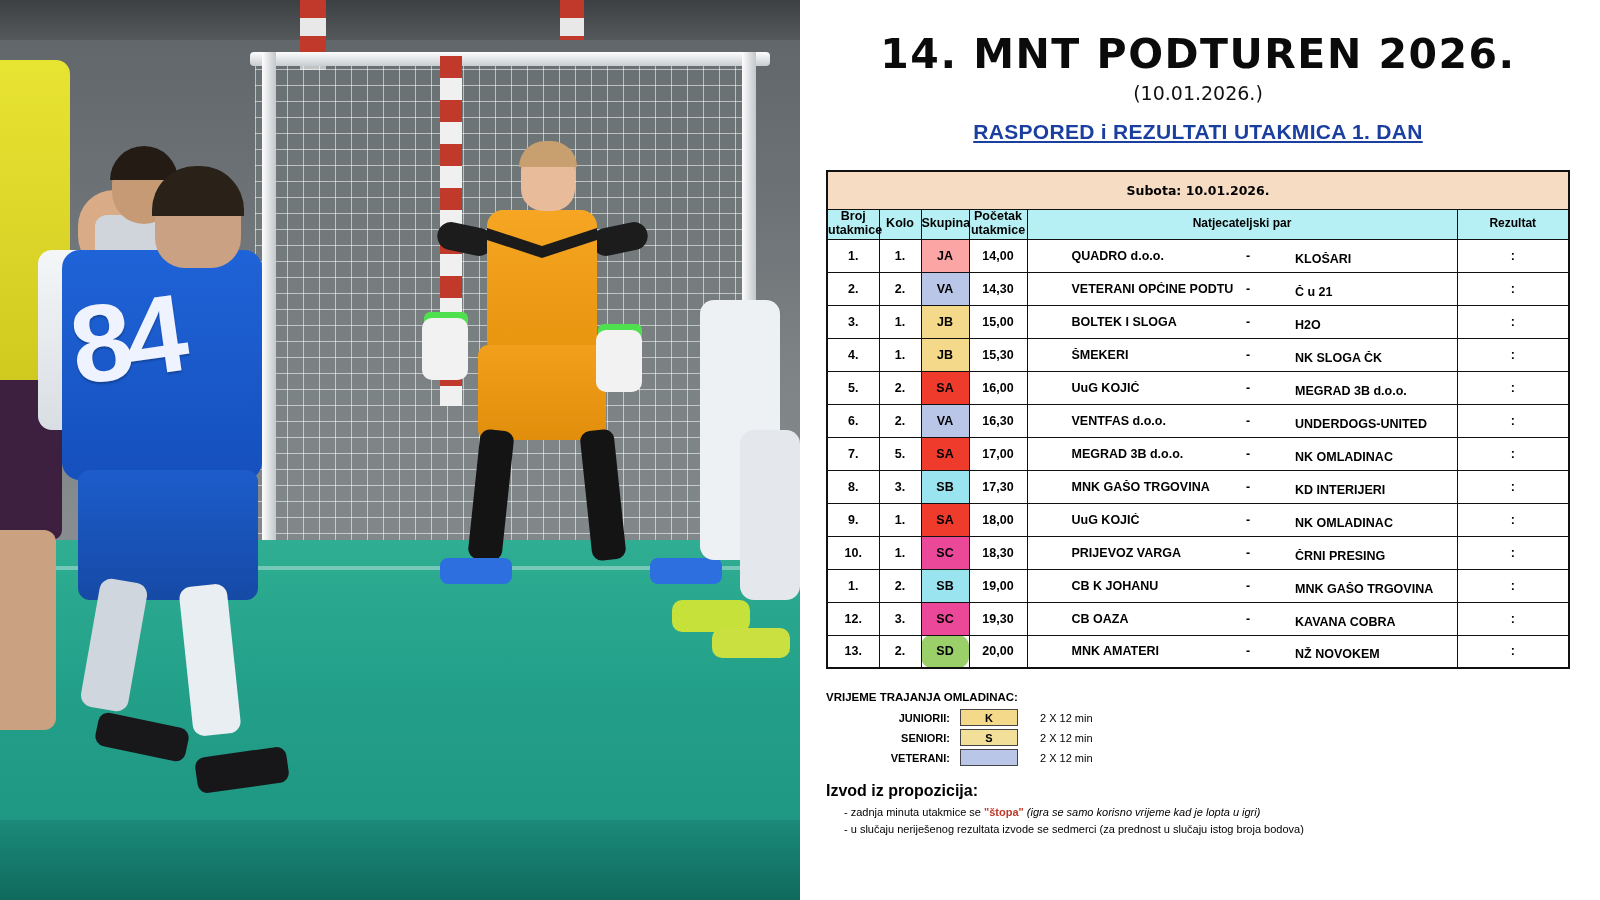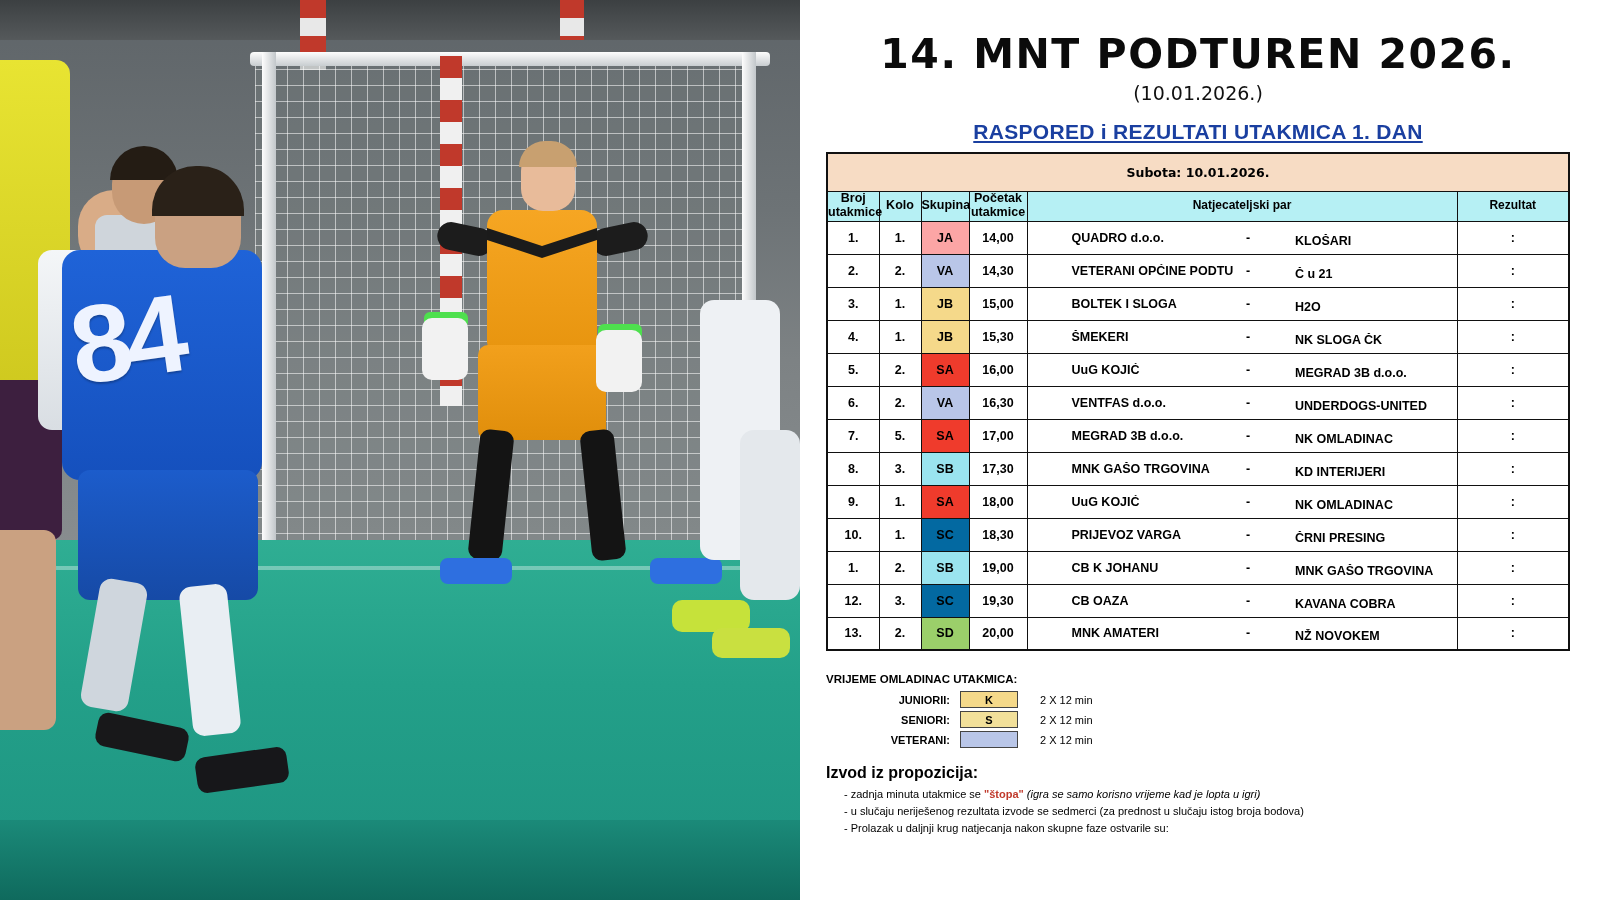--- a/index.html
+++ b/index.html
@@ -161,21 +161,21 @@
     color: #111;
     margin-bottom: 16px;
     font-family: "DejaVu Sans", sans-serif;
   }
   .section-title {
     text-align: center;
     font-size: 21px;
     font-weight: 700;
     color: #1a3fa0;
     text-decoration: underline;
-    margin-bottom: 8px;
+    margin-bottom: 26px;
     letter-spacing: .3px;
   }
   table.sched {
     width: 100%;
     border-collapse: collapse;
     table-layout: fixed;
     border: 2px solid #111;
   }
   table.sched td, table.sched th {
     border: 1px solid #111;
@@ -212,22 +212,22 @@
   .team-a { flex: 1 1 0; text-align:left; padding-left:44px; font-weight:700; font-size:12.5px; white-space:nowrap; overflow:hidden;}
   .dash   { width: 30px; text-align:center; font-weight:700; }
   .team-b { flex: 1 1 0; text-align:left; padding-left:32px; font-weight:700; font-size:12.5px; white-space:nowrap; overflow:hidden;margin-top:6px;}
   .c-res  { text-align:center; font-weight:700; font-size:13px; }
 
   .g-JA { background:#fca5a5; }
   .g-VA { background:#b9c6e8; }
   .g-JB { background:#f5d98a; }
   .g-SA { background:#ef3b2c; }
   .g-SB { background:#9ae4ef; }
-  .g-SC { background:#0369a1; }
-  .g-SD { background:#9bcf6a; }
+  .g-SC { background:#ec4899; }
+  .g-SD { background:#9bcf6a;border-radius:11px; }
 
   .legend-block { margin-top: 22px; }
   .legend-title { font-size: 11.5px; font-weight: 700; color:#000; margin-bottom: 6px;}
   .legend-row { display:flex; align-items:center; margin: 3px 0 3px 34px; font-size: 11px; font-weight:700;}
   .legend-label { width: 100px; text-align:right; padding-right: 10px;}
   .legend-chip { width: 58px; height: 17px; border: 1px solid #444; text-align:center; font-weight:700; font-size:11px; line-height:16px;}
   .legend-dur { margin-left: 22px; font-weight:400; font-size: 11px;}
   .chip-K { background:#f5d98a; }
   .chip-S { background:#f2e09a; }
   .chip-V { background:#b9c6e8; }
@@ -506,21 +506,21 @@
                 <span class="dash">-</span>
                 <span class="team-b">NŽ NOVOKEM</span>
               </div>
             </td>
             <td class="c-res">:</td>
           </tr>
         </tbody>
     </table>
 
     <div class="legend-block">
-      <div class="legend-title">VRIJEME OMLADINAC UTAKMICA:</div>
+      <div class="legend-title">VRIJEME TRAJANJA OMLADINAC:</div>
       <div id="legend-rows">
           <div class="legend-row">
             <span class="legend-label">JUNIORII:</span>
             <span class="legend-chip chip-K">K</span>
             <span class="legend-dur">2 X 12 min</span>
           </div>
           <div class="legend-row">
             <span class="legend-label">SENIORI:</span>
             <span class="legend-chip chip-S">S</span>
             <span class="legend-dur">2 X 12 min</span>
@@ -532,16 +532,15 @@
           </div>
         </div>
     </div>
 
     <div class="props">
       <div class="props-title">Izvod iz propozicija:</div>
       <div class="props-line">
         <span>- zadnja minuta utakmice se </span><span class="red">"štopa"</span><i> (igra se samo korisno vrijeme kad je lopta u igri)</i>
       </div>
       <div class="props-line">- u slučaju neriješenog rezultata izvode se sedmerci (za prednost u slučaju istog broja bodova)</div>
-      <div class="props-line">- Prolazak u daljnji krug natjecanja nakon skupne faze ostvarile su:</div>
     </div>
   </div>
 </div>
 
 </body></html>

